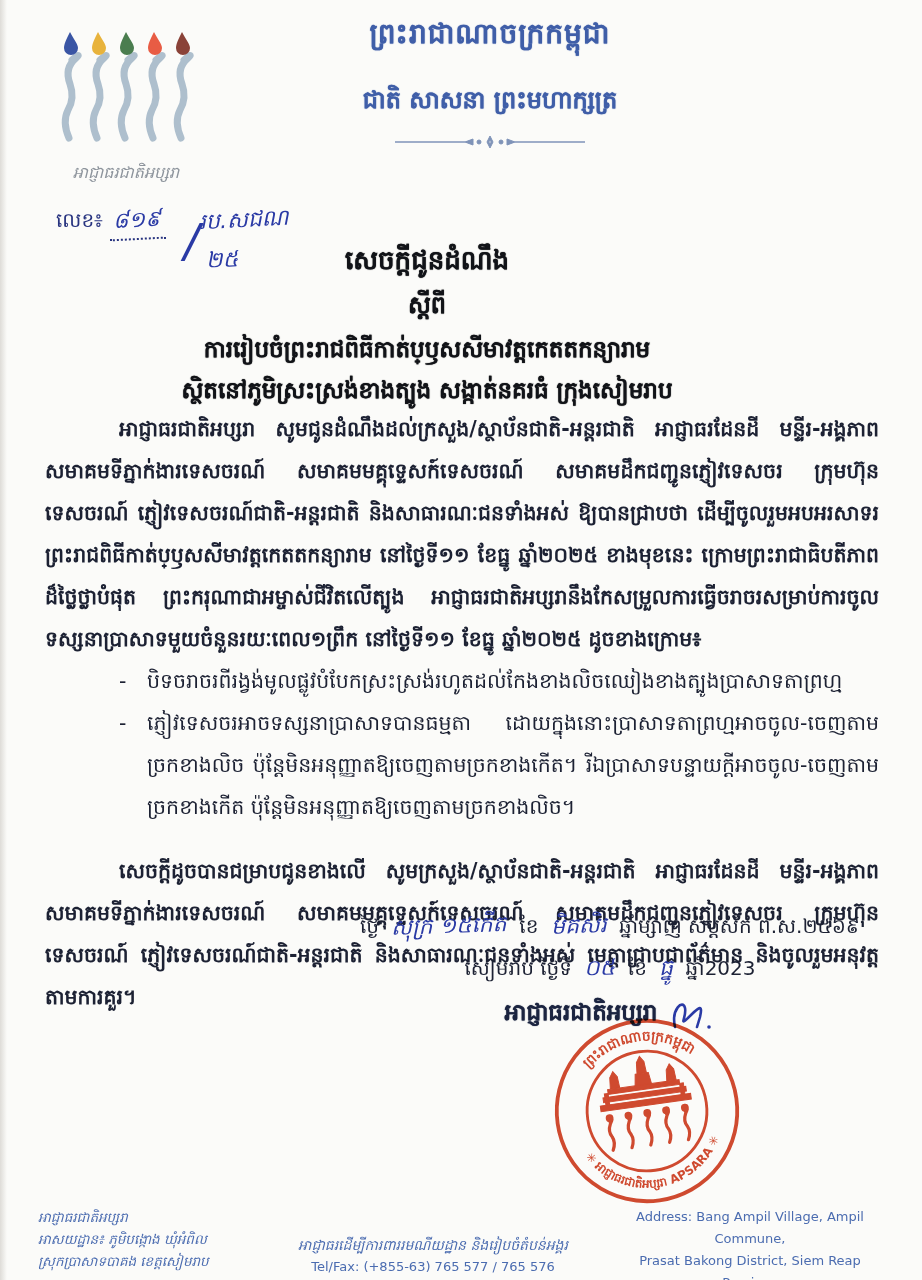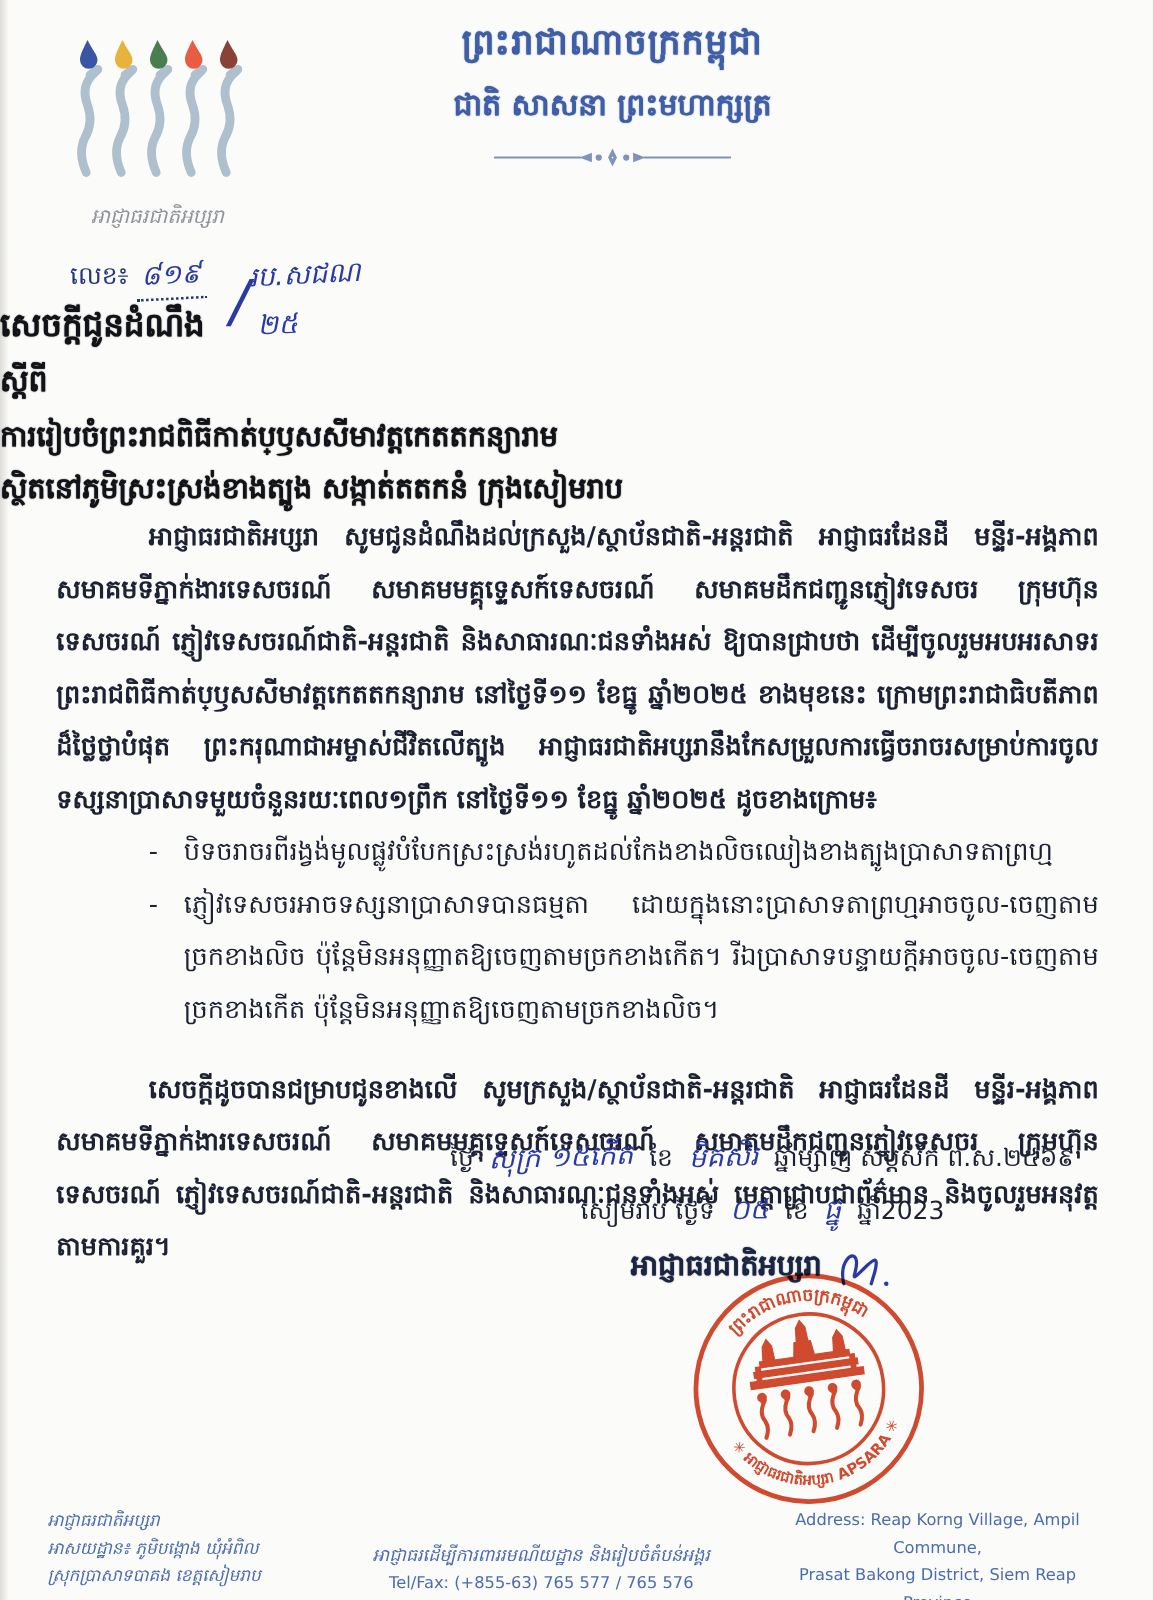--- a/index.html
+++ b/index.html
@@ -12,35 +12,35 @@
   .page{
     position:relative;width:922px;height:1280px;overflow:hidden;
     background:linear-gradient(90deg,#dedcd8 0px,#fbfbf9 7px,#fbfbf9 100%);
   }
   
   .kingdom{
     position:absolute;left:230px;top:16px;width:520px;text-align:center;
     color:#3f5ea8;font-weight:bold;
   }
   .kingdom .l1{font-size:28px;letter-spacing:1px;text-shadow:0 0 1px #3f5ea8;}
-  .kingdom .l2{font-size:24px;margin-top:12px;text-shadow:0 0 1px #3f5ea8;}
+  .kingdom .l2{font-size:24px;margin-top:28px;text-shadow:0 0 1px #3f5ea8;}
   .kingdom .divider{margin-top:14px;}
   
   .logo{position:absolute;left:46px;top:28px;width:160px;text-align:center;}
   .logo .kh{font-size:16px;color:#8d949c;font-style:italic;margin-top:2px;}
   .logo .latin{font-size:16px;color:#8d949c;letter-spacing:7px;margin-top:4px;}
   
   .refno{position:absolute;left:56px;top:206px;width:340px;font-size:20px;}
   .refno .printed{color:#27337f;}
   .refno .hand{color:#2a3aa5;font-style:italic;display:inline-block;transform:rotate(-3deg);font-size:22px;}
   .refno .dots{border-bottom:2px dotted #27337f;padding:0 4px;}
   .refno .slash{position:absolute;left:128px;top:8px;font-size:46px;color:#2a3aa5;font-style:italic;}
   .refno .year{margin-top:6px;margin-left:150px;font-size:22px;}
   
-  .titleblock{position:absolute;left:0;top:244px;width:854px;text-align:left;color:#111318;}
+  .titleblock{position:absolute;left:0;top:244px;width:854px;text-align:center;color:#111318;}
   .titleblock .t1{font-size:26px;font-weight:bold;text-shadow:0 0 1px #111;}
   .titleblock .t2{font-size:24px;font-weight:bold;margin-top:8px;text-shadow:0 0 1px #111;}
   .titleblock .t3{font-size:23px;font-weight:bold;margin-top:10px;text-shadow:0 0 1px #111;}
   .titleblock .t4{font-size:23px;font-weight:bold;margin-top:8px;text-shadow:0 0 1px #111;}
   
   .bodytext{position:absolute;left:45px;top:408px;width:834px;font-size:20.5px;line-height:42px;text-align:justify;}
   .bodytext p{margin:0;text-indent:74px;font-weight:bold;}
   .bullets{margin:0 0 0 74px;padding:0;}
   .bullet{display:flex;gap:16px;}
   .bullet .dash{flex:0 0 12px;}
@@ -114,21 +114,21 @@
     <span class="dots hand">៨១៩</span>
     <span class="slash">/</span>
     <span class="hand" style="margin-left:28px;">រប.សជណ</span>
     <div class="year hand">២៥</div>
   </div>
 
   <div class="titleblock">
     <div class="t1">សេចក្តីជូនដំណឹង</div>
     <div class="t2">ស្តីពី</div>
     <div class="t3">ការរៀបចំព្រះរាជពិធីកាត់ប្ឫសសីមាវត្តកេតតកន្យារាម</div>
-    <div class="t4">ស្ថិតនៅភូមិស្រះស្រង់ខាងត្បូង សង្កាត់តតកនំ ក្រុងសៀមរាប</div>
+    <div class="t4">ស្ថិតនៅភូមិស្រះស្រង់ខាងត្បូង សង្កាត់នគរធំ ក្រុងសៀមរាប</div>
   </div>
 
   <div class="bodytext">
     <p><span>អាជ្ញាធរជាតិអប្សរា សូមជូនដំណឹងដល់ក្រសួង/ស្ថាប័នជាតិ-អន្តរជាតិ អាជ្ញាធរដែនដី មន្ទីរ-អង្គភាព សមាគមទីភ្នាក់ងារទេសចរណ៍ សមាគមមគ្គុទ្ទេសក៍ទេសចរណ៍ សមាគមដឹកជញ្ជូនភ្ញៀវទេសចរ ក្រុមហ៊ុនទេសចរណ៍ ភ្ញៀវទេសចរណ៍ជាតិ-អន្តរជាតិ និងសាធារណៈជនទាំងអស់ ឱ្យបានជ្រាបថា ដើម្បីចូលរួមអបអរសាទរព្រះរាជពិធីកាត់ប្ឫសសីមាវត្តកេតតកន្យារាម នៅថ្ងៃទី១១ ខែធ្នូ ឆ្នាំ២០២៥ ខាងមុខនេះ ក្រោមព្រះរាជាធិបតីភាពដ៏ថ្លៃថ្លាបំផុត </span><b>ព្រះករុណាជាអម្ចាស់ជីវិតលើត្បូង</b><span> អាជ្ញាធរជាតិអប្សរានឹងកែសម្រួលការធ្វើចរាចរសម្រាប់ការចូលទស្សនាប្រាសាទមួយចំនួនរយៈពេល១ព្រឹក នៅថ្ងៃទី១១ ខែធ្នូ ឆ្នាំ២០២៥ ដូចខាងក្រោម៖</span></p>
     <div class="bullets">
       <div class="bullet">
         <span class="dash">-</span>
         <span class="btxt">បិទចរាចរពីរង្វង់មូលផ្លូវបំបែកស្រះស្រង់រហូតដល់កែងខាងលិចឈៀងខាងត្បូងប្រាសាទតាព្រហ្ម</span>
       </div>
       <div class="bullet">
@@ -210,18 +210,18 @@
     <div class="col-left">
       <div>អាជ្ញាធរជាតិអប្សរា</div>
       <div>អាសយដ្ឋាន៖ ភូមិបង្កោង ឃុំអំពិល</div>
       <div>ស្រុកប្រាសាទបាគង ខេត្តសៀមរាប</div>
     </div>
     <div class="col-center">
       <div class="kh">អាជ្ញាធរដើម្បីការពាររមណីយដ្ឋាន និងរៀបចំតំបន់អង្គរ</div>
       <div>Tel/Fax: (+855-63) 765 577 / 765 576</div>
     </div>
     <div class="col-right">
-      <div>Address: Reap Korng Village, Ampil Commune,</div>
+      <div>Address: Bang Ampil Village, Ampil Commune,</div>
       <div>Prasat Bakong District, Siem Reap Province</div>
     </div>
   </div>
 
 </div>
 
 </body></html>

